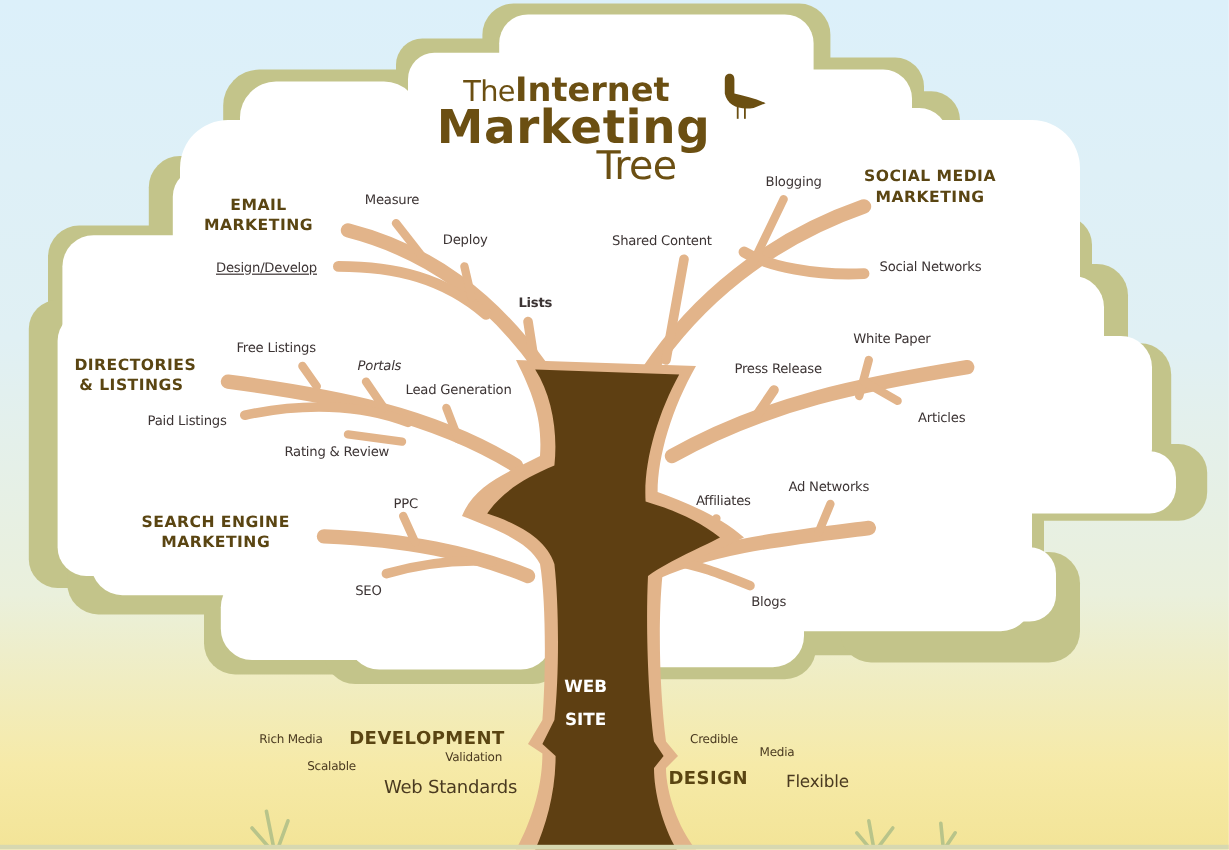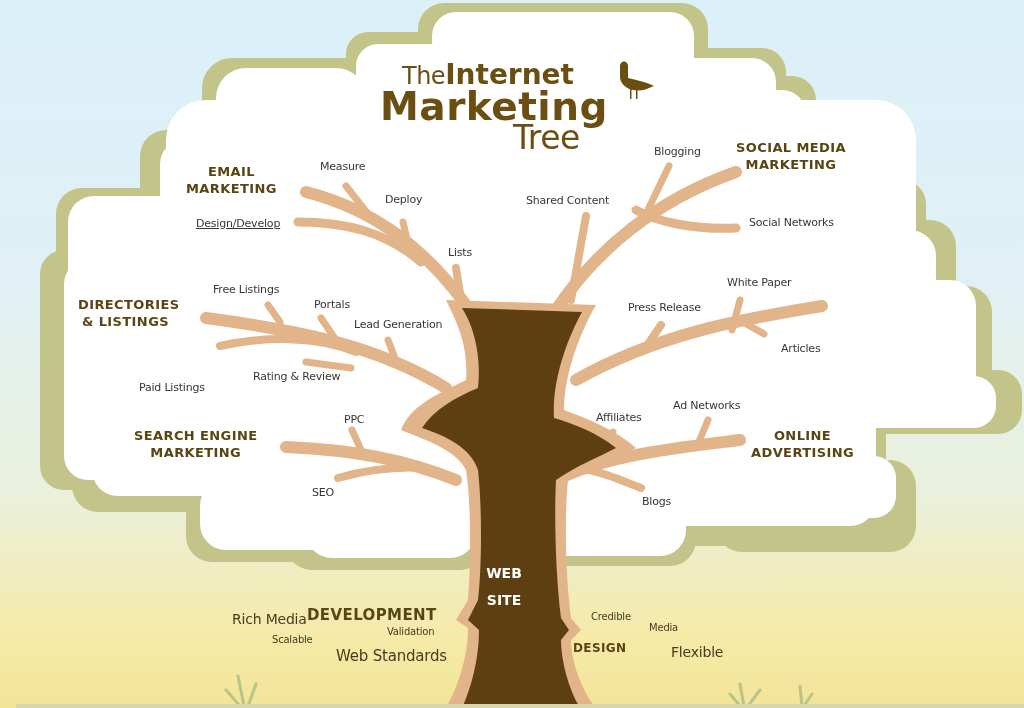--- a/index.html
+++ b/index.html
@@ -1,21 +1,21 @@
 <!DOCTYPE html>
 <html><head>
   <meta charset="utf-8">
   <style>
     html, body { margin: 0; padding: 0; }
     body {
       width: 1024px; height: 708px; overflow: hidden; position: relative;
       font-family: "DejaVu Sans", sans-serif;
       background: linear-gradient(to bottom, #dcf0fa 0%, #e0f0f4 40%, #eaf0dc 70%, #f6eaa8 90%, #f3e497 100%);
     }
-    .frame { position: absolute; left: 16px; top: 0; width: 840px; height: 708px; }
+    .frame { position: absolute; left: 0; top: 0; width: 840px; height: 708px; }
     svg.art { position: absolute; left: 0; top: 0; }
     .lbl {
       position: absolute; white-space: nowrap;
       font-family: "DejaVu Sans", sans-serif; color: #3c3434;
       font-size: 11px; letter-spacing: -0.2px;
     }
     .cat {
       position: absolute; white-space: nowrap; text-align: center;
       font-family: "DejaVu Sans", sans-serif; font-weight: bold;
       color: #5a4512; font-size: 13px; line-height: 17px; letter-spacing: 0.4px;
@@ -150,67 +150,63 @@
   <div class="title t2">Marketing</div>
   <div class="title t3">Tree</div>
 
   <div class="cat" style="left:170px; top:163px;">
     <span class="l">EMAIL</span>
       <span class="l">MARKETING</span>
   </div>
   <div class="lbl" style="left:304px; top:160px;">Measure</div>
   <div class="lbl" style="left:369px; top:193px;">Deploy</div>
   <div class="lbl" style="left:180px; top:217px;text-decoration:underline;">Design/Develop</div>
-  <div class="lbl" style="left:432px; top:246px;">Lists</div>
+  <div class="lbl" style="left:432px; top:246px;font-weight:bold;">Lists</div>
 
   <div class="cat" style="left:720px; top:139px;">
     <span class="l">SOCIAL MEDIA</span>
       <span class="l">MARKETING</span>
   </div>
   <div class="lbl" style="left:638px; top:145px;">Blogging</div>
   <div class="lbl" style="left:510px; top:194px;">Shared Content</div>
   <div class="lbl" style="left:733px; top:216px;">Social Networks</div>
 
   <div class="cat" style="left:62px; top:296px; text-align:left;">
     <span class="l">DIRECTORIES</span>
       <span class="l" style="padding-left:4px;">&amp; LISTINGS</span>
   </div>
   <div class="lbl" style="left:197px; top:283px;">Free Listings</div>
-  <div class="lbl" style="left:298px; top:298px;">Portals</div>
+  <div class="lbl" style="left:298px; top:298px;font-style:italic;">Portals</div>
   <div class="lbl" style="left:338px; top:318px;">Lead Generation</div>
-  <div class="lbl" style="left:123px; top:344px;margin-top:37px;">Paid Listings</div>
+  <div class="lbl" style="left:123px; top:344px;">Paid Listings</div>
   <div class="lbl" style="left:237px; top:370px;">Rating &amp; Review</div>
 
   <div class="lbl" style="left:711px; top:276px;">White Paper</div>
   <div class="lbl" style="left:612px; top:301px;">Press Release</div>
   <div class="lbl" style="left:765px; top:342px;">Articles</div>
 
   <div class="cat" style="left:118px; top:427px;">
     <span class="l">SEARCH ENGINE</span>
       <span class="l">MARKETING</span>
   </div>
   <div class="lbl" style="left:328px; top:413px;">PPC</div>
   <div class="lbl" style="left:296px; top:486px;">SEO</div>
 
-  <div class="cat" style="left:735px; top:427px;">
-    <span class="l">ONLINE</span>
-      <span class="l">ADVERTISING</span>
-  </div>
   <div class="lbl" style="left:657px; top:399px;">Ad Networks</div>
   <div class="lbl" style="left:580px; top:411px;">Affiliates</div>
   <div class="lbl" style="left:626px; top:495px;">Blogs</div>
 
   <div class="web">
     <span>WEB</span>
       <span>SITE</span>
   </div>
 
   <div class="cat" style="left:291px; top:607px; font-size:15px;">DEVELOPMENT</div>
-  <div class="lbl ground-lbl" style="left:216px; top:611px; font-size:14px;">Rich Media</div>
+  <div class="lbl ground-lbl" style="left:216px; top:611px; font-size:10px;">Rich Media</div>
   <div class="lbl ground-lbl" style="left:371px; top:626px; font-size:10px;">Validation</div>
   <div class="lbl ground-lbl" style="left:256px; top:634px; font-size:10px;">Scalable</div>
   <div class="lbl ground-lbl" style="left:320px; top:647px; font-size:15px;">Web Standards</div>
 
-  <div class="cat" style="left:557px; top:640px; font-size:12px;">DESIGN</div>
+  <div class="cat" style="left:557px; top:640px; font-size:15px;">DESIGN</div>
   <div class="lbl ground-lbl" style="left:575px; top:611px; font-size:10px;">Credible</div>
   <div class="lbl ground-lbl" style="left:633px; top:622px; font-size:10px;">Media</div>
   <div class="lbl ground-lbl" style="left:655px; top:644px; font-size:14px;">Flexible</div>
 </div>
 
 </body></html>

